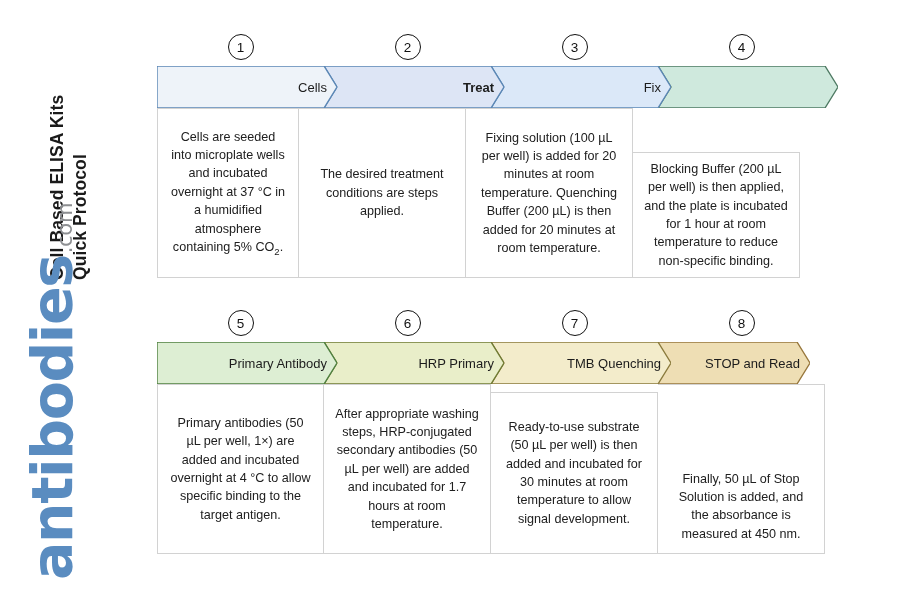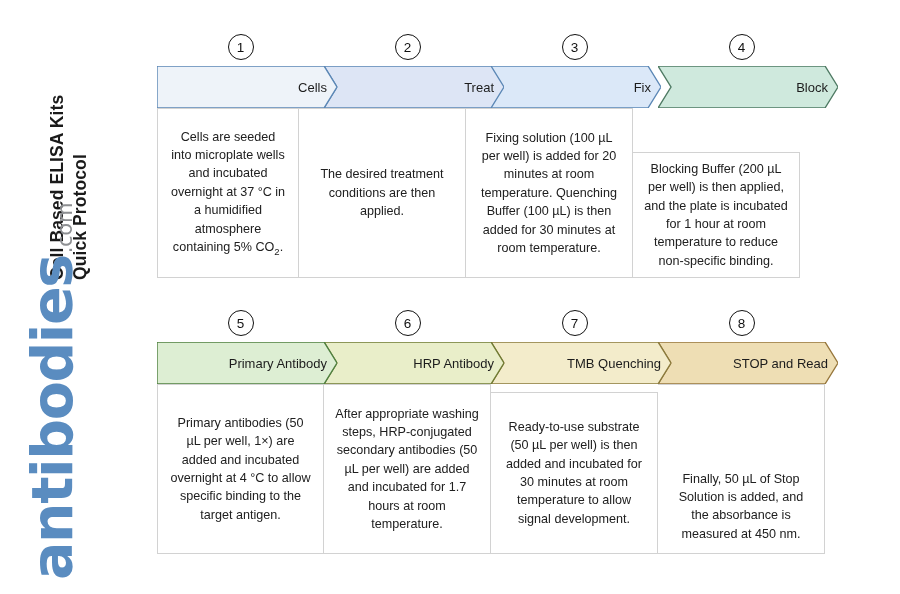--- a/index.html
+++ b/index.html
@@ -193,48 +193,47 @@
       <div class="badge" style="left: 404.5px;">3</div>
       <div class="badge" style="left: 571.5px;">4</div>
     </div>
   <div class="chevron-strip">
       <div class="chev" style="left: 0px; width: 180px; z-index: 10;">
         <svg class="chev-shape" viewBox="0 0 180 42" preserveAspectRatio="none">
           <polygon points="0,0 167,0 180,21 167,42 0,42" fill="#eef3f9" stroke="#5b87b5" stroke-width="1.4" vector-effect="non-scaling-stroke"></polygon>
         </svg>
         <span class="chev-label">Cells</span>
       </div>
-      <div class="chev" style="left: 167px; width: 180px; z-index: 9;">
+      <div class="chev" style="left: 167px; width: 180px; z-index: 9; font-weight: bold;">
         <svg class="chev-shape" viewBox="0 0 180 42" preserveAspectRatio="none">
           <polygon points="0,0 167,0 180,21 167,42 0,42 13,21" fill="#dde5f5" stroke="#5b87b5" stroke-width="1.4" vector-effect="non-scaling-stroke"></polygon>
         </svg>
         <span class="chev-label">Treat</span>
       </div>
-      <div class="chev" style="left: 324px; width: 180px; z-index: 8;">
+      <div class="chev" style="left: 334px; width: 180px; z-index: 8;">
         <svg class="chev-shape" viewBox="0 0 180 42" preserveAspectRatio="none">
           <polygon points="0,0 167,0 180,21 167,42 0,42 13,21" fill="#dbe8f8" stroke="#5b87b5" stroke-width="1.4" vector-effect="non-scaling-stroke"></polygon>
         </svg>
         <span class="chev-label">Fix</span>
       </div>
       <div class="chev" style="left: 501px; width: 180px; z-index: 7;">
         <svg class="chev-shape" viewBox="0 0 180 42" preserveAspectRatio="none">
           <polygon points="0,0 167,0 180,21 167,42 0,42 13,21" fill="#cfe9dd" stroke="#4e7a63" stroke-width="1.4" vector-effect="non-scaling-stroke"></polygon>
         </svg>
-        <span class="chev-label">Block</span>
       </div>
     </div>
   <div class="bodies">
       <div class="body-cell" style="width: 142px;">
         <div class="body-text">Cells are seeded into microplate wells and incubated overnight at 37 °C in a humidified atmosphere containing 5% CO<sub>2</sub>.</div>
       </div>
       <div class="body-cell" style="width: 167px;">
-        <div class="body-text">The desired treatment conditions are then applied.</div>
-      </div>
-      <div class="body-cell" style="width: 167px;">
-        <div class="body-text">Fixing solution (100 µL per well) is added for 20 minutes at room temperature. Quenching Buffer (100 µL) is then added for 30 minutes at room temperature.</div>
+        <div class="body-text">The desired treatment conditions are steps applied.</div>
+      </div>
+      <div class="body-cell" style="width: 167px;">
+        <div class="body-text">Fixing solution (100 µL per well) is added for 20 minutes at room temperature. Quenching Buffer (200 µL) is then added for 20 minutes at room temperature.</div>
       </div>
       <div class="body-cell" style="width: 167px; margin-top: 44px;">
         <div class="body-text">Blocking Buffer (200 µL per well) is then applied, and the plate is incubated for 1 hour at room temperature to reduce non-specific binding.</div>
       </div>
     </div>
 </div>
 
 <div class="flow-row" id="row-2">
   <div class="badges">
       <div class="badge" style="left: 70.5px;">5</div>
@@ -246,29 +245,29 @@
       <div class="chev" style="left: 0px; width: 180px; z-index: 10; padding-left: 47px;">
         <svg class="chev-shape" viewBox="0 0 180 42" preserveAspectRatio="none">
           <polygon points="0,0 167,0 180,21 167,42 0,42" fill="#ddeed3" stroke="#4f8040" stroke-width="1.4" vector-effect="non-scaling-stroke"></polygon>
         </svg>
         <span class="chev-label">Primary Antibody</span>
       </div>
       <div class="chev" style="left: 167px; width: 180px; z-index: 9;">
         <svg class="chev-shape" viewBox="0 0 180 42" preserveAspectRatio="none">
           <polygon points="0,0 167,0 180,21 167,42 0,42 13,21" fill="#e9eec9" stroke="#6f7b33" stroke-width="1.4" vector-effect="non-scaling-stroke"></polygon>
         </svg>
-        <span class="chev-label">HRP Antibody</span>
+        <span class="chev-label">HRP Primary</span>
       </div>
       <div class="chev" style="left: 334px; width: 180px; z-index: 8;">
         <svg class="chev-shape" viewBox="0 0 180 42" preserveAspectRatio="none">
           <polygon points="0,0 167,0 180,21 167,42 0,42 13,21" fill="#f3eccb" stroke="#8a7a3c" stroke-width="1.4" vector-effect="non-scaling-stroke"></polygon>
         </svg>
         <span class="chev-label">TMB Quenching</span>
       </div>
-      <div class="chev" style="left: 501px; width: 180px; z-index: 7;">
+      <div class="chev" style="left: 473px; width: 180px; z-index: 7;">
         <svg class="chev-shape" viewBox="0 0 180 42" preserveAspectRatio="none">
           <polygon points="0,0 167,0 180,21 167,42 0,42 13,21" fill="#eedeb4" stroke="#97773c" stroke-width="1.4" vector-effect="non-scaling-stroke"></polygon>
         </svg>
         <span class="chev-label">STOP and Read</span>
       </div>
     </div>
   <div class="bodies">
       <div class="body-cell" style="width: 167px;">
         <div class="body-text">Primary antibodies (50 µL per well, 1×) are added and incubated overnight at 4 °C to allow specific binding to the target antigen.</div>
       </div>

